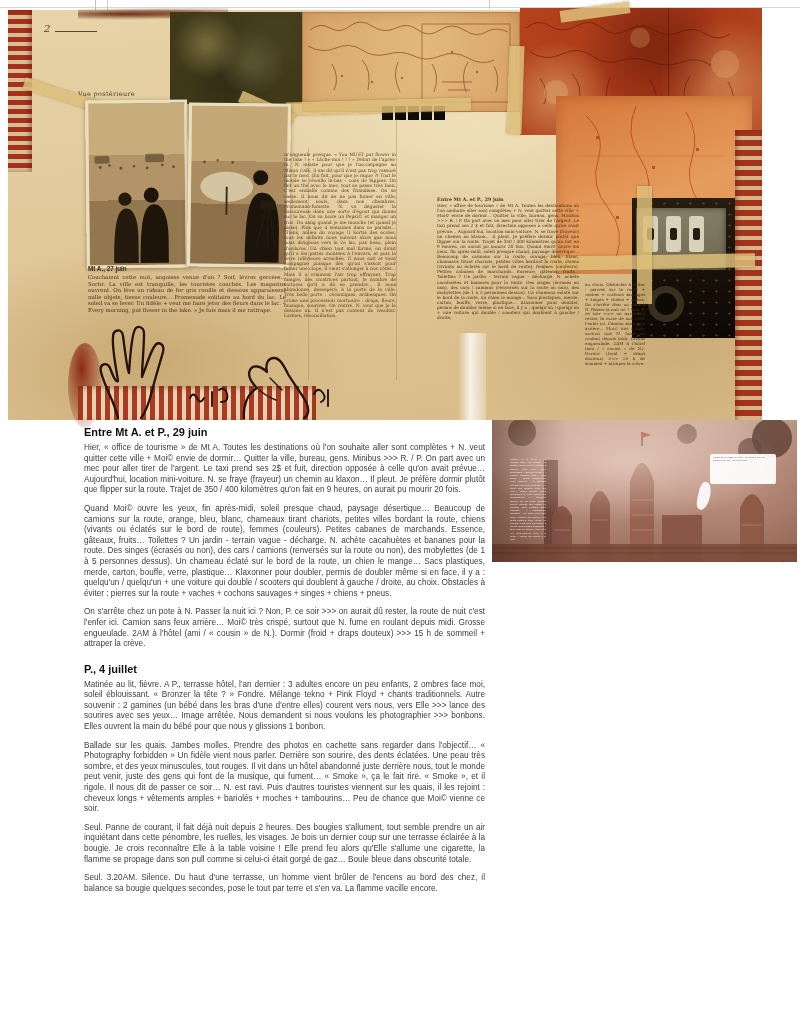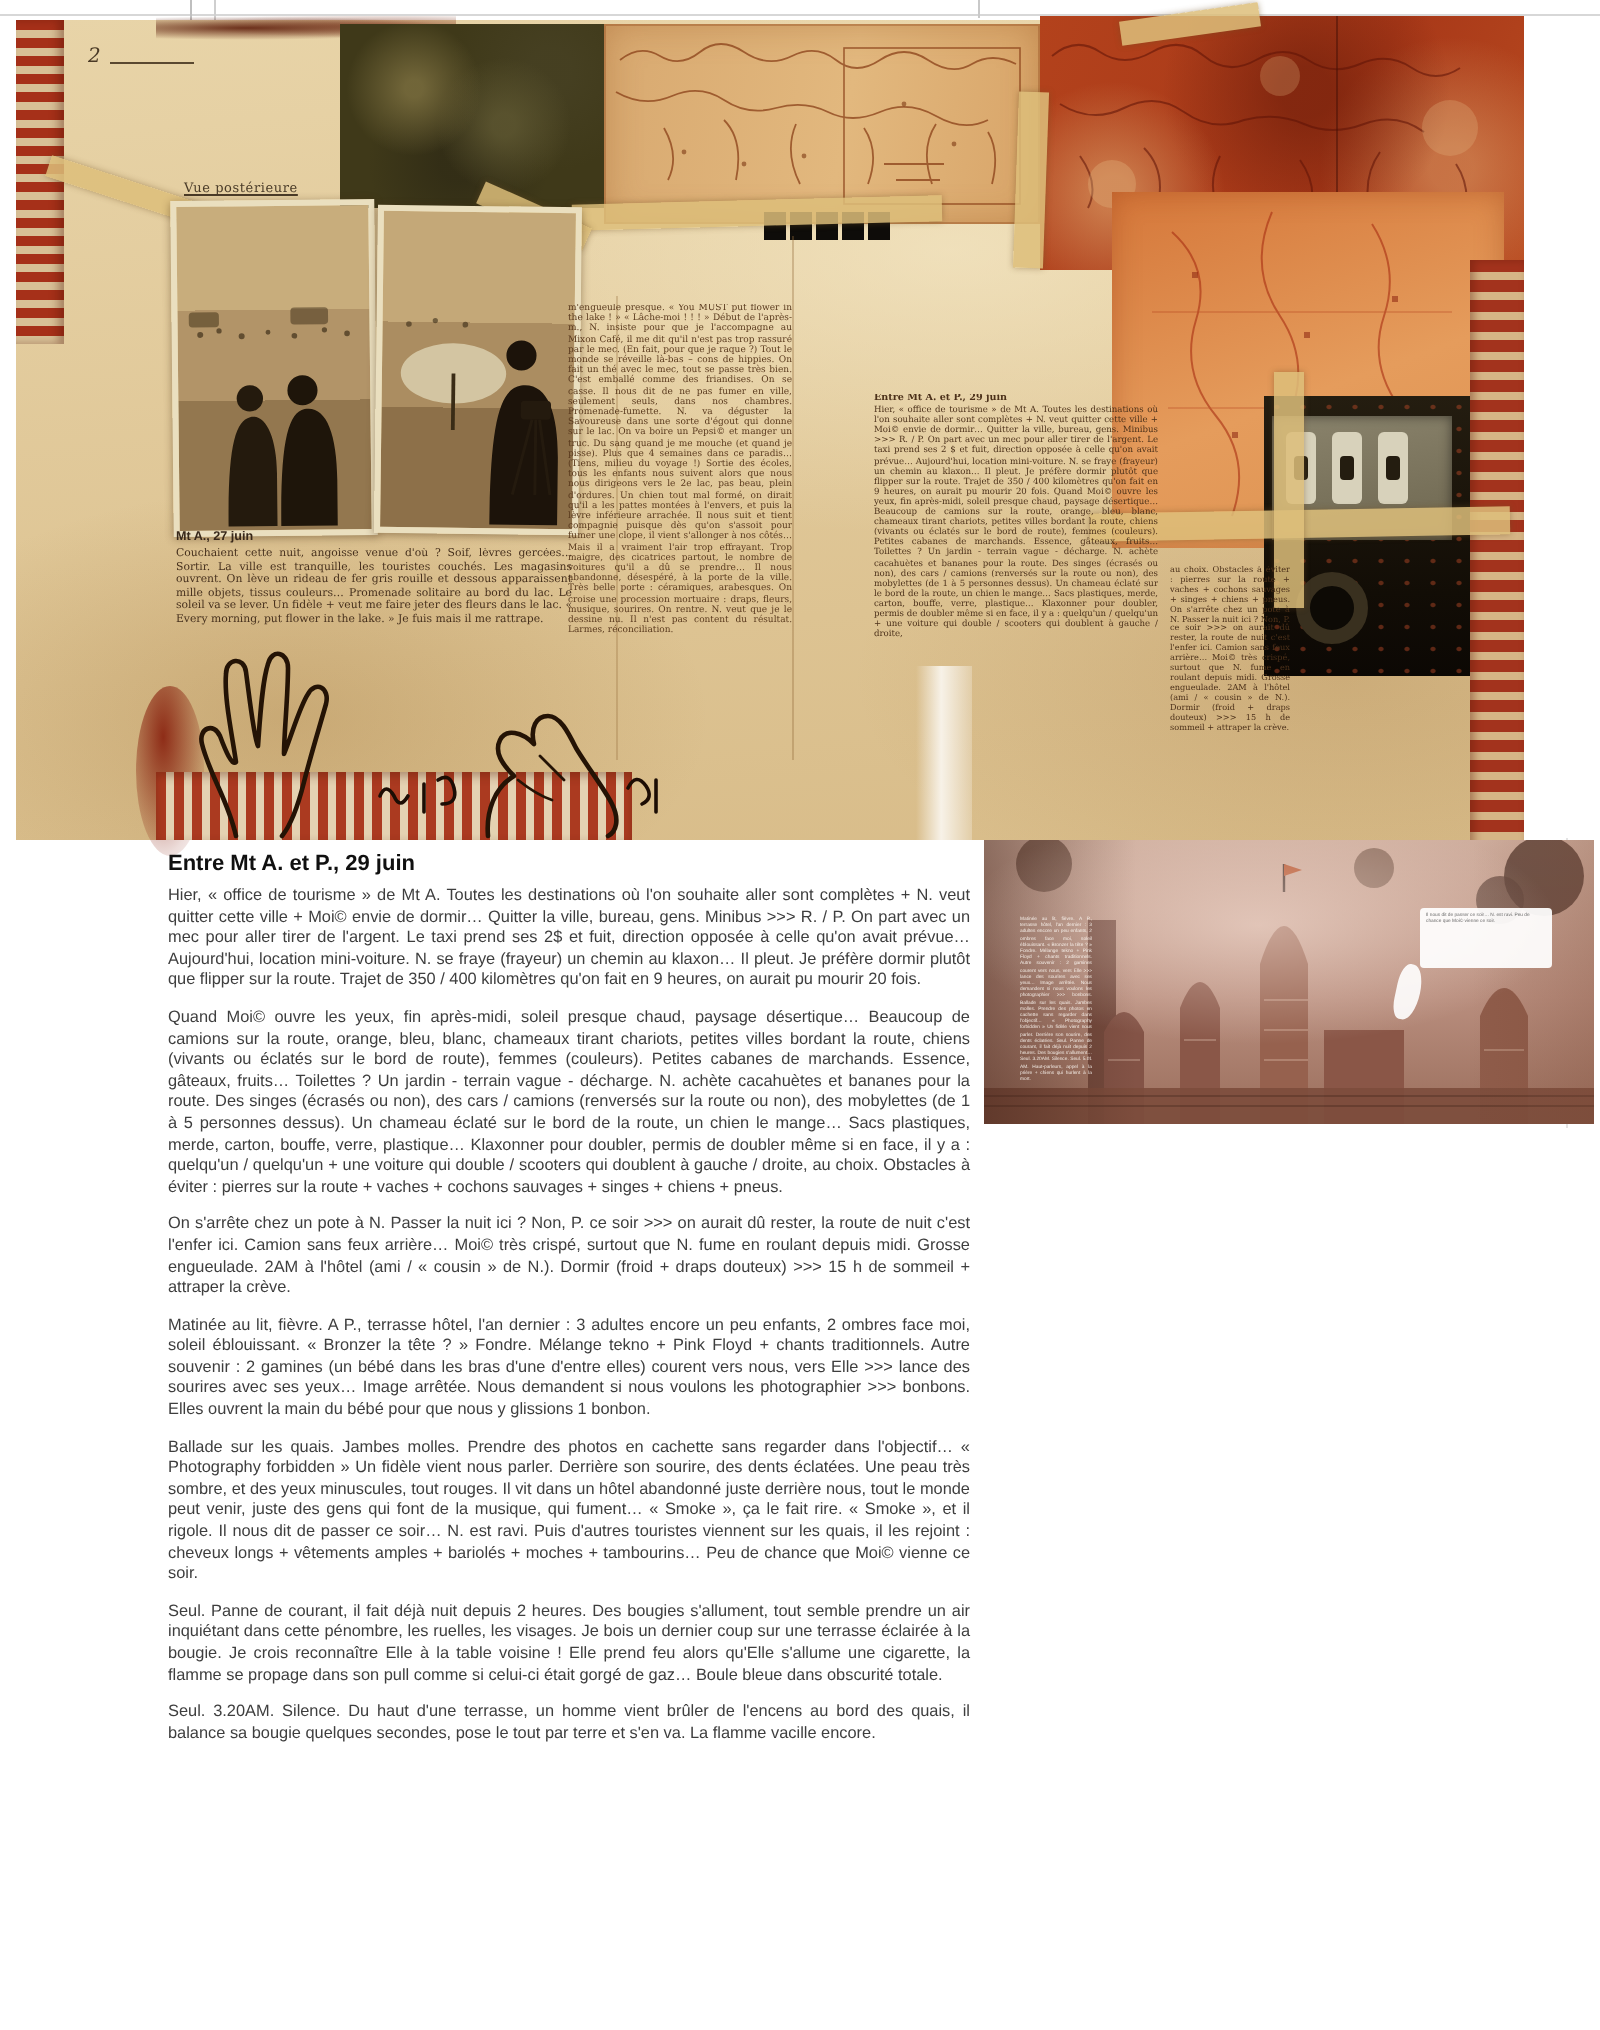--- a/index.html
+++ b/index.html
@@ -25,22 +25,22 @@
       linear-gradient(175deg,#e8d4a8,#ddc392 70%,#d8bc89); }
   .fabric-left { left:0; top:2px; width:24px; height:162px;
     background:repeating-linear-gradient(180deg,#a63019 0 5px,#d8c096 5px 9px);
     box-shadow:inset -3px 0 4px rgba(80,20,5,.35); }
   .top-smudge { left:70px; top:0; width:150px; height:12px;
     background:radial-gradient(ellipse at 30% 50%, rgba(90,25,8,.85), transparent 70%),
                radial-gradient(ellipse at 75% 40%, rgba(120,40,15,.6), transparent 60%); }
   .handwritten-2 { left:36px; top:15px; font-family:"DejaVu Serif",serif; font-style:italic;
     font-size:10px; color:#4a3a26; }
   .hw-line { left:47px; top:23px; width:42px; height:1px; background:#5a4830; }
-  .back-view-label { left:84px; top:82px; font-family:"DejaVu Serif",serif;
-    font-size:6.5px; letter-spacing:.3px; color:#4a3b28;text-decoration:underline; }
+  .back-view-label { left:70px; top:82px; font-family:"DejaVu Serif",serif;
+    font-size:6.5px; letter-spacing:.3px; color:#4a3b28; }
 
   .dark-photo { left:162px; top:4px; width:132px; height:92px;
     background:
       radial-gradient(circle at 28% 35%, rgba(118,106,60,.9) 4%, transparent 30%),
       radial-gradient(circle at 62% 55%, rgba(95,88,50,.8) 6%, transparent 35%),
       radial-gradient(circle at 80% 25%, rgba(70,64,34,.9) 8%, transparent 40%),
       radial-gradient(circle at 45% 75%, rgba(50,45,22,.9) 10%, transparent 45%),
       #3f3919; }
 
   .sepia-map { left:294px; top:4px; width:218px; height:100px;
@@ -343,18 +343,19 @@
 </div>
 
 <section class="abs journal">
   <div class="entry">
     <h3>Entre Mt A. et P., 29 juin</h3>
     <p>Hier, « office de tourisme » de Mt A. Toutes les destinations où l'on souhaite aller sont complètes + N. veut quitter cette ville + Moi© envie de dormir… Quitter la ville, bureau, gens. Minibus &gt;&gt;&gt; R. / P. On part avec un mec pour aller tirer de l'argent. Le taxi prend ses 2$ et fuit, direction opposée à celle qu'on avait prévue… Aujourd'hui, location mini-voiture. N. se fraye (frayeur) un chemin au klaxon… Il pleut. Je préfère dormir plutôt que flipper sur la route. Trajet de 350 / 400 kilomètres qu'on fait en 9 heures, on aurait pu mourir 20 fois.</p>
     <p>Quand Moi© ouvre les yeux, fin après-midi, soleil presque chaud, paysage désertique… Beaucoup de camions sur la route, orange, bleu, blanc, chameaux tirant chariots, petites villes bordant la route, chiens (vivants ou éclatés sur le bord de route), femmes (couleurs). Petites cabanes de marchands. Essence, gâteaux, fruits… Toilettes ? Un jardin - terrain vague - décharge. N. achète cacahuètes et bananes pour la route. Des singes (écrasés ou non), des cars / camions (renversés sur la route ou non), des mobylettes (de 1 à 5 personnes dessus). Un chameau éclaté sur le bord de la route, un chien le mange… Sacs plastiques, merde, carton, bouffe, verre, plastique… Klaxonner pour doubler, permis de doubler même si en face, il y a : quelqu'un / quelqu'un + une voiture qui double / scooters qui doublent à gauche / droite, au choix. Obstacles à éviter : pierres sur la route + vaches + cochons sauvages + singes + chiens + pneus.</p>
     <p>On s'arrête chez un pote à N. Passer la nuit ici ? Non, P. ce soir &gt;&gt;&gt; on aurait dû rester, la route de nuit c'est l'enfer ici. Camion sans feux arrière… Moi© très crispé, surtout que N. fume en roulant depuis midi. Grosse engueulade. 2AM à l'hôtel (ami / « cousin » de N.). Dormir (froid + draps douteux) &gt;&gt;&gt; 15 h de sommeil + attraper la crève.</p>
   </div>
   <div class="entry">
+    <h3>P., 4 juillet</h3>
     <p>Matinée au lit, fièvre. A P., terrasse hôtel, l'an dernier : 3 adultes encore un peu enfants, 2 ombres face moi, soleil éblouissant. « Bronzer la tête ? » Fondre. Mélange tekno + Pink Floyd + chants traditionnels. Autre souvenir : 2 gamines (un bébé dans les bras d'une d'entre elles) courent vers nous, vers Elle &gt;&gt;&gt; lance des sourires avec ses yeux… Image arrêtée. Nous demandent si nous voulons les photographier &gt;&gt;&gt; bonbons. Elles ouvrent la main du bébé pour que nous y glissions 1 bonbon.</p>
     <p>Ballade sur les quais. Jambes molles. Prendre des photos en cachette sans regarder dans l'objectif… « Photography forbidden » Un fidèle vient nous parler. Derrière son sourire, des dents éclatées. Une peau très sombre, et des yeux minuscules, tout rouges. Il vit dans un hôtel abandonné juste derrière nous, tout le monde peut venir, juste des gens qui font de la musique, qui fument… « Smoke », ça le fait rire. « Smoke », et il rigole. Il nous dit de passer ce soir… N. est ravi. Puis d'autres touristes viennent sur les quais, il les rejoint : cheveux longs + vêtements amples + bariolés + moches + tambourins… Peu de chance que Moi© vienne ce soir.</p>
     <p>Seul. Panne de courant, il fait déjà nuit depuis 2 heures. Des bougies s'allument, tout semble prendre un air inquiétant dans cette pénombre, les ruelles, les visages. Je bois un dernier coup sur une terrasse éclairée à la bougie. Je crois reconnaître Elle à la table voisine ! Elle prend feu alors qu'Elle s'allume une cigarette, la flamme se propage dans son pull comme si celui-ci était gorgé de gaz… Boule bleue dans obscurité totale.</p>
-    <p>Seul. 3.20AM. Silence. Du haut d'une terrasse, un homme vient brûler de l'encens au bord des quais, il balance sa bougie quelques secondes, pose le tout par terre et s'en va. La flamme vacille encore.</p>
+    <p>Seul. 3.20AM. Silence. Du haut d'une terrasse, un homme vient brûler de l'encens au bord des chez, il balance sa bougie quelques secondes, pose le tout par terre et s'en va. La flamme vacille encore.</p>
   </div>
 </section>
 
 </body></html>

